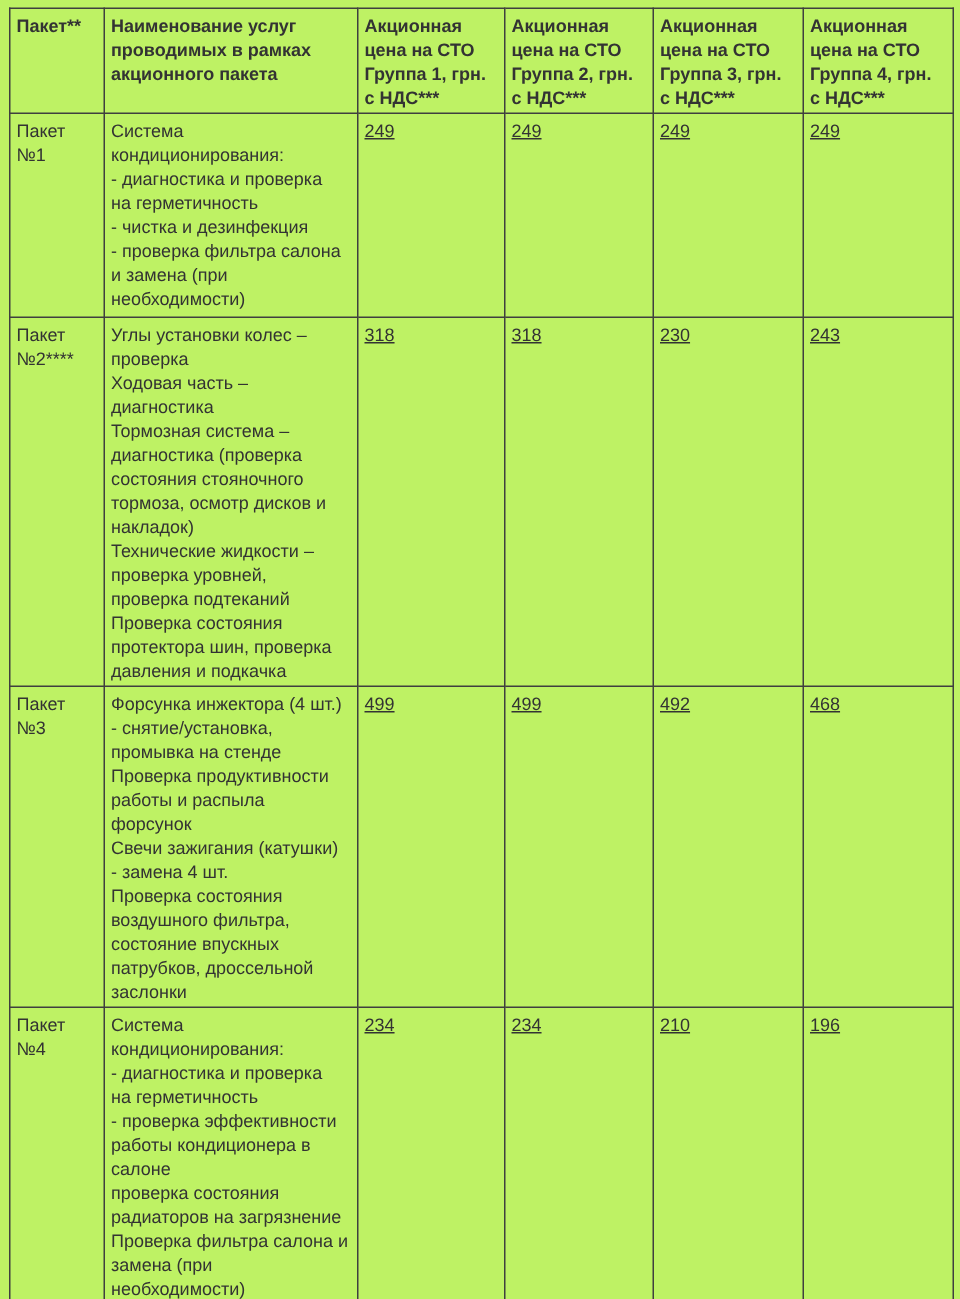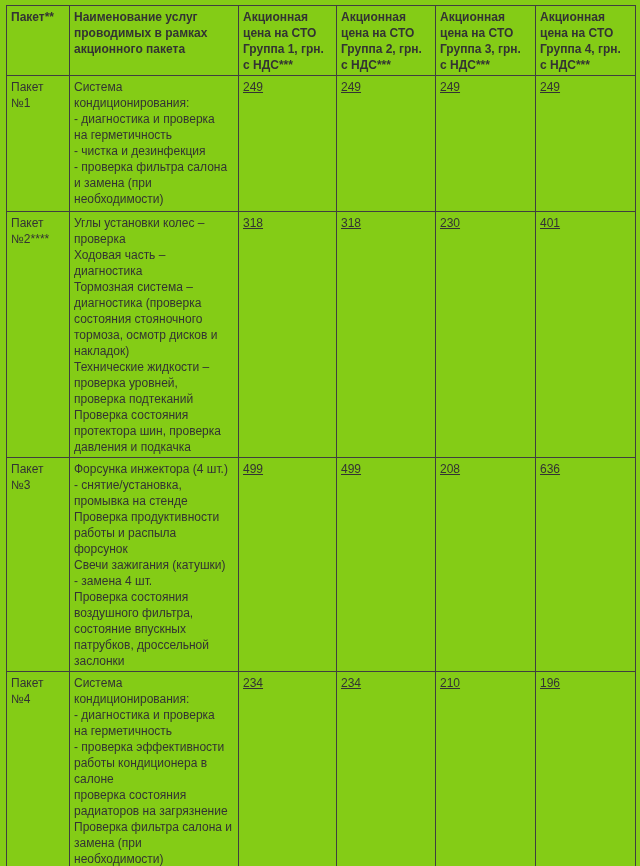--- a/index.html
+++ b/index.html
@@ -7,21 +7,21 @@
     padding: 0;
     background: #ffffff;
     width: 640px;
     height: 866px;
     overflow: hidden;
   }
   .page {
     position: relative;
     width: 640px;
     height: 866px;
-    background: #84cc16;
+    background: #bef264;
     font-family: "Liberation Sans", sans-serif;
   }
   table.price-table {
     position: absolute;
     left: 6px;
     top: 5px;
     width: 629px;
     border-collapse: collapse;
     table-layout: fixed;
     font-family: "Liberation Sans", sans-serif;
@@ -128,42 +128,42 @@
 накладок)
 Технические жидкости –
 проверка уровней,
 проверка подтеканий
 Проверка состояния
 протектора шин, проверка
 давления и подкачка</td>
         <td class="price-cell">318</td>
         <td class="price-cell">318</td>
         <td class="price-cell">230</td>
-        <td class="price-cell">401</td>
+        <td class="price-cell">243</td>
       </tr>
       <tr class="row-3">
         <td>Пакет
 №3</td>
         <td class="services-cell">Форсунка инжектора (4 шт.)
 - снятие/установка,
 промывка на стенде
 Проверка продуктивности
 работы и распыла
 форсунок
 Свечи зажигания (катушки)
 - замена 4 шт.
 Проверка состояния
 воздушного фильтра,
 состояние впускных
 патрубков, дроссельной
 заслонки</td>
         <td class="price-cell">499</td>
         <td class="price-cell">499</td>
-        <td class="price-cell">208</td>
-        <td class="price-cell">636</td>
+        <td class="price-cell">492</td>
+        <td class="price-cell">468</td>
       </tr>
       <tr class="row-4">
         <td>Пакет
 №4</td>
         <td class="services-cell">Система
 кондиционирования:
 - диагностика и проверка
 на герметичность
 - проверка эффективности
 работы кондиционера в

